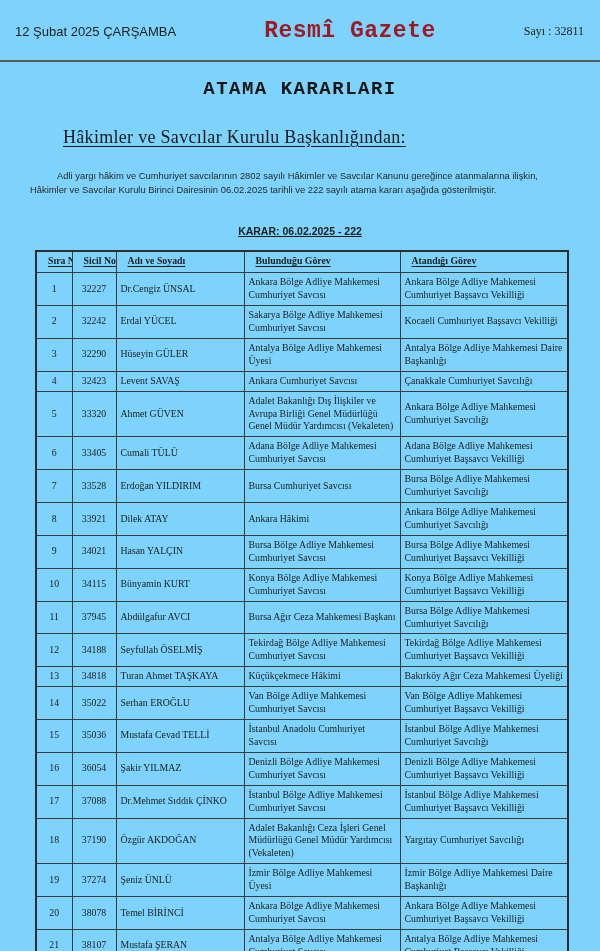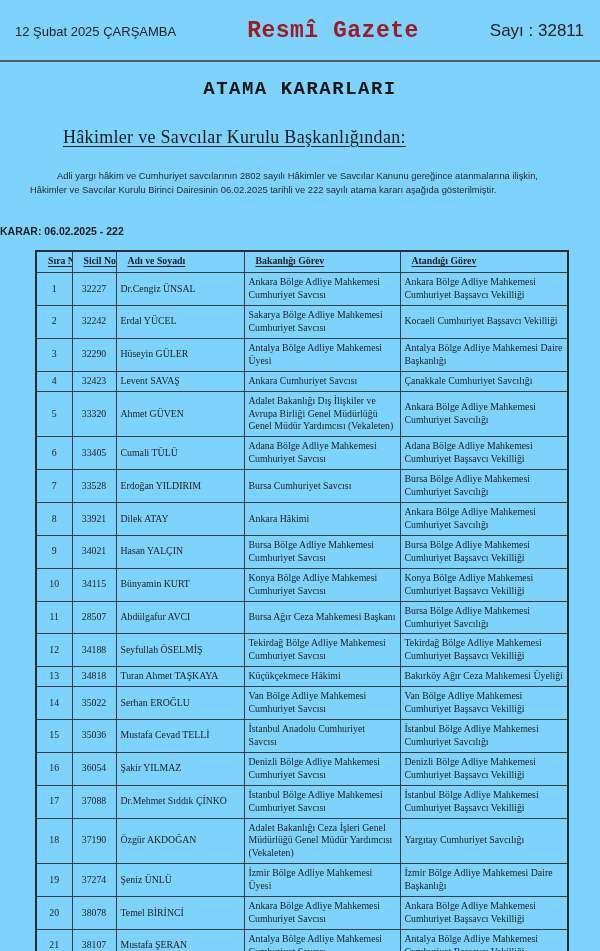--- a/index.html
+++ b/index.html
@@ -37,22 +37,22 @@
   }
   .masthead .gazette-title {
     font-size: 23px;
     font-weight: bold;
     font-family: Liberation Mono, monospace;
     letter-spacing: 0.5px;
     margin: 8px;
     white-space: nowrap;
   }
   .masthead .issue {
-    font-family: Liberation Sans, sans-serif;
-    font-size: 17px;
+    font-family: Liberation Serif, serif;
+    font-size: 12px;
     color: #222;
     white-space: nowrap;
   }
 
   
   .section-title {
     text-align: center;
     font-size: 19px;
     font-weight: bold;
     letter-spacing: 1.5px;
@@ -79,24 +79,26 @@
     font-size: 9.4px;
     line-height: 1.5;
     color: #2a2a2a;
     text-indent: 27px;
     text-align: left;
   }
 
   
   .decision {
     margin: 28px 0 0 0;
+    text-align: center;
     font-family: "Liberation Sans", sans-serif;
     font-size: 10.5px;
     font-weight: bold;
     color: #1c1c1c;
+    text-decoration: underline;
   }
 
   
   table.appointments {
     margin: 13px 0 0 35px;
     width: 532px;
     border-collapse: collapse;
     table-layout: fixed;
     border: 2px solid #2e2e2e;
   }
@@ -150,21 +152,21 @@
       <col style="width:44px">
       <col style="width:128px">
       <col style="width:156px">
       <col style="width:168px">
     </colgroup>
     <thead>
       <tr>
         <th><span>Sıra No</span></th>
         <th><span>Sicil No</span></th>
         <th><span>Adı ve Soyadı</span></th>
-        <th><span>Bakanlığı Görev</span></th>
+        <th><span>Bulunduğu Görev</span></th>
         <th><span>Atandığı Görev</span></th>
       </tr>
     </thead>
     <tbody>
         <tr>
           <td class="c-sira">1</td>
           <td class="c-sicil">32227</td>
           <td class="c-name">Dr.Cengiz ÜNSAL</td>
           <td class="c-current">Ankara Bölge Adliye Mahkemesi Cumhuriyet Savcısı</td>
           <td class="c-assigned">Ankara Bölge Adliye Mahkemesi Cumhuriyet Başsavcı Vekilliği</td>
@@ -227,21 +229,21 @@
         </tr>
         <tr>
           <td class="c-sira">10</td>
           <td class="c-sicil">34115</td>
           <td class="c-name">Bünyamin KURT</td>
           <td class="c-current">Konya Bölge Adliye Mahkemesi Cumhuriyet Savcısı</td>
           <td class="c-assigned">Konya Bölge Adliye Mahkemesi Cumhuriyet Başsavcı Vekilliği</td>
         </tr>
         <tr>
           <td class="c-sira">11</td>
-          <td class="c-sicil">28507</td>
+          <td class="c-sicil">37945</td>
           <td class="c-name">Abdülgafur AVCI</td>
           <td class="c-current">Bursa Ağır Ceza Mahkemesi Başkanı</td>
           <td class="c-assigned">Bursa Bölge Adliye Mahkemesi Cumhuriyet Savcılığı</td>
         </tr>
         <tr>
           <td class="c-sira">12</td>
           <td class="c-sicil">34188</td>
           <td class="c-name">Seyfullah ÖSELMİŞ</td>
           <td class="c-current">Tekirdağ Bölge Adliye Mahkemesi Cumhuriyet Savcısı</td>
           <td class="c-assigned">Tekirdağ Bölge Adliye Mahkemesi Cumhuriyet Başsavcı Vekilliği</td>

